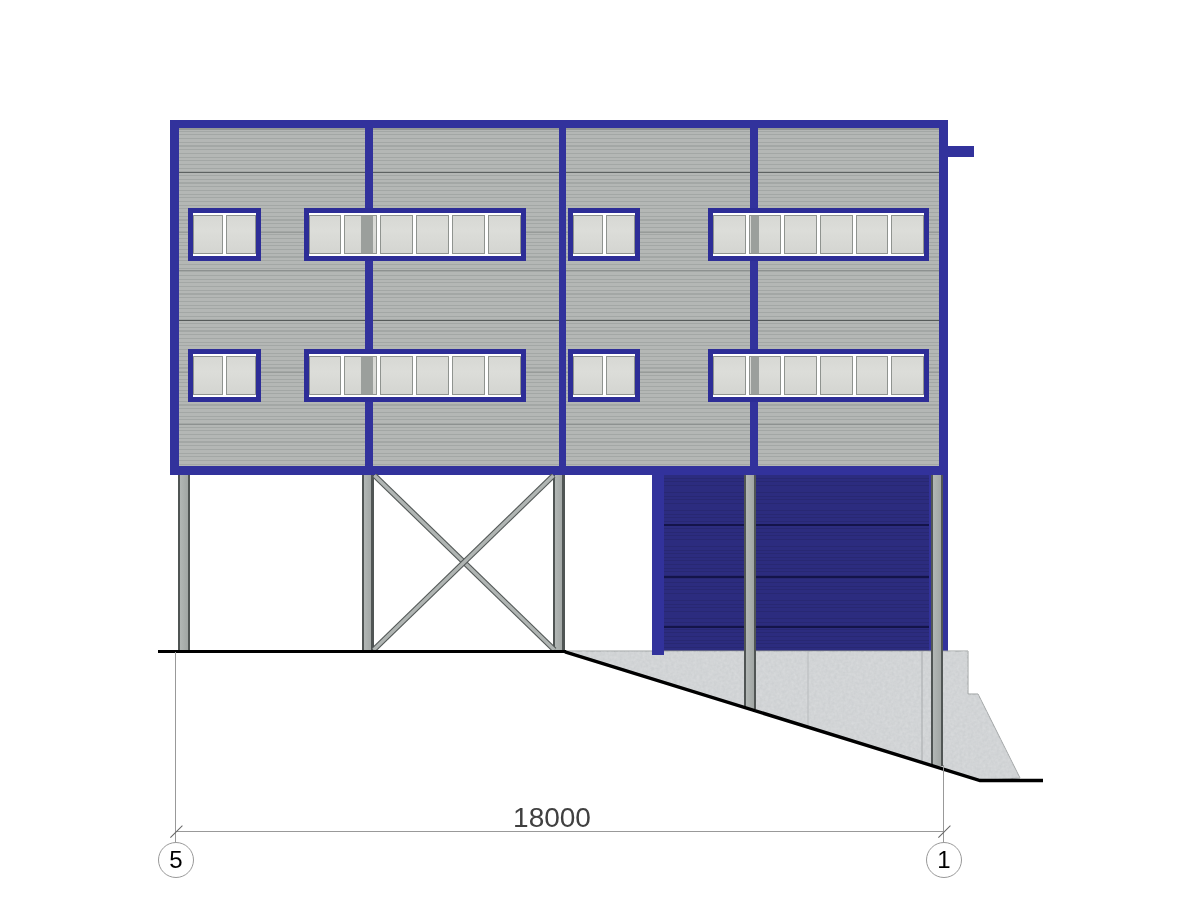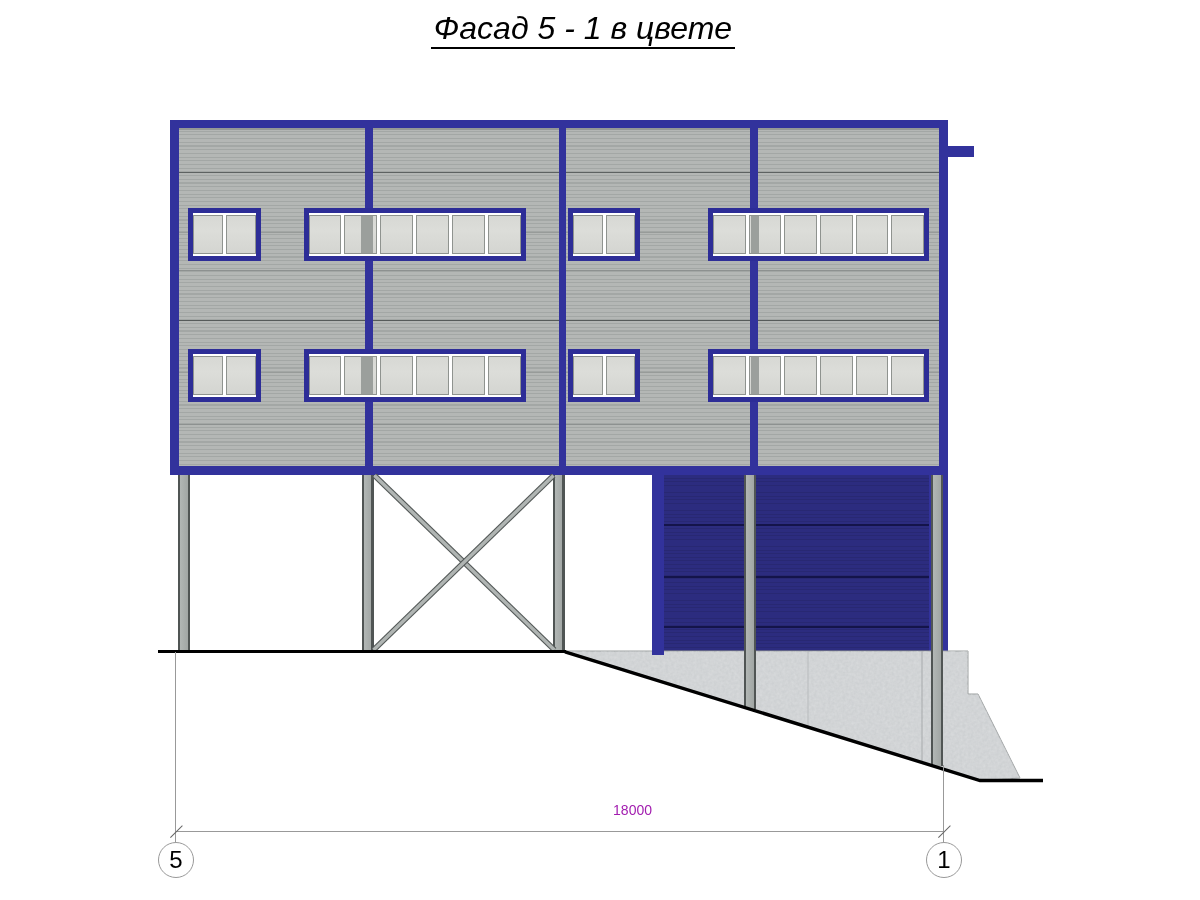--- a/index.html
+++ b/index.html
@@ -4,24 +4,20 @@
 <style>
   html,body{margin:0;padding:0;background:#fff;}
   #page{position:relative;width:1200px;height:900px;background:#ffffff;overflow:hidden;
         font-family:"Liberation Sans", sans-serif;}
   .abs{position:absolute;}
 </style>
 </head>
 <body>
 <div id="page">
 
-  <div class="abs" style="left:0;top:12px;width:1166px;text-align:center;">
-    <span style="display:inline-block;font-style:italic;font-size:32px;color:#000;
-      border-bottom:2.6px solid #000;padding:0 3px 3px 3px;line-height:1.0;">Фасад 5 - 1 в цвете</span>
-  </div>
 
   <div class="abs" style="left:170px;top:120px;width:778px;height:355px;background:#32329c;"></div>
 
   <div class="abs" style="left:179px;top:128px;width:760px;height:338px;
        background:repeating-linear-gradient(180deg,#b4b7b5 0px,#b4b7b5 2.6px,#a3a7a5 2.6px,#a3a7a5 3.7px);"></div>
 
   <div class="abs" style="left:179px;top:128px;width:760px;height:2px;background:rgba(60,65,60,0.25);"></div>
 
   <div class="abs" style="left:179px;top:171.5px;width:760px;height:1.2px;background:#5d6261;"></div>
 
@@ -169,21 +165,21 @@
   <div class="abs" style="left:175px;top:652px;width:1px;height:190px;background:#999;"></div>
 
   <div class="abs" style="left:942.6px;top:765px;width:1px;height:77px;background:#999;"></div>
 
   <div class="abs" style="left:175px;top:831px;width:769px;height:1px;background:#999;"></div>
 
   <div class="abs" style="left:167.5px;top:831px;width:17px;height:1.3px;background:#666;transform:rotate(-45deg);"></div>
 
   <div class="abs" style="left:935.5px;top:831px;width:17px;height:1.3px;background:#666;transform:rotate(-45deg);"></div>
 
-  <div class="abs" style="left:452px;top:802px;width:200px;text-align:right;font-size:14px;color:#a21caf;">18000</div>
+  <div class="abs" style="left:452px;top:802px;width:200px;text-align:center;font-size:28px;color:#404040;">18000</div>
 
   <div class="abs" style="left:158px;top:842px;width:34px;height:34px;border:1px solid #999;border-radius:50%;
        text-align:center;line-height:34px;font-size:24px;color:#000;">5</div>
 
   <div class="abs" style="left:926px;top:842px;width:34px;height:34px;border:1px solid #999;border-radius:50%;
        text-align:center;line-height:34px;font-size:24px;color:#000;">1</div>
 
 
 </div>
 

